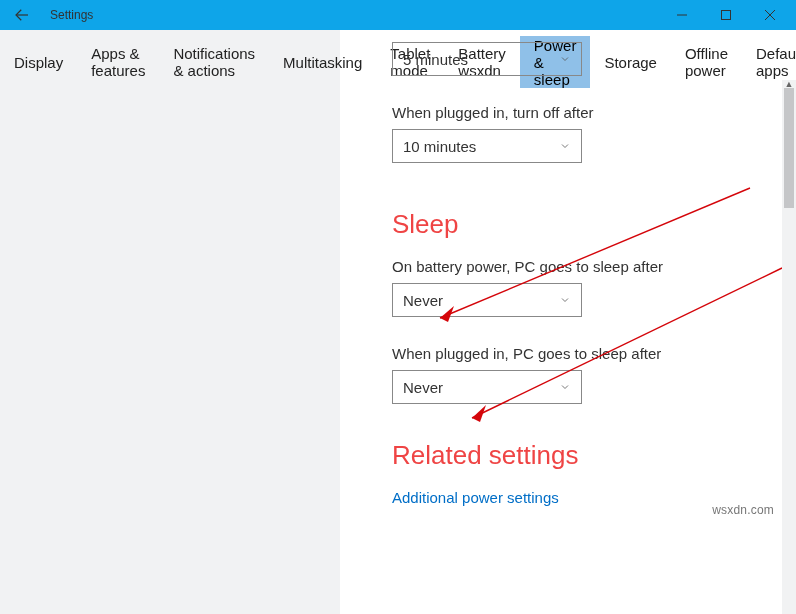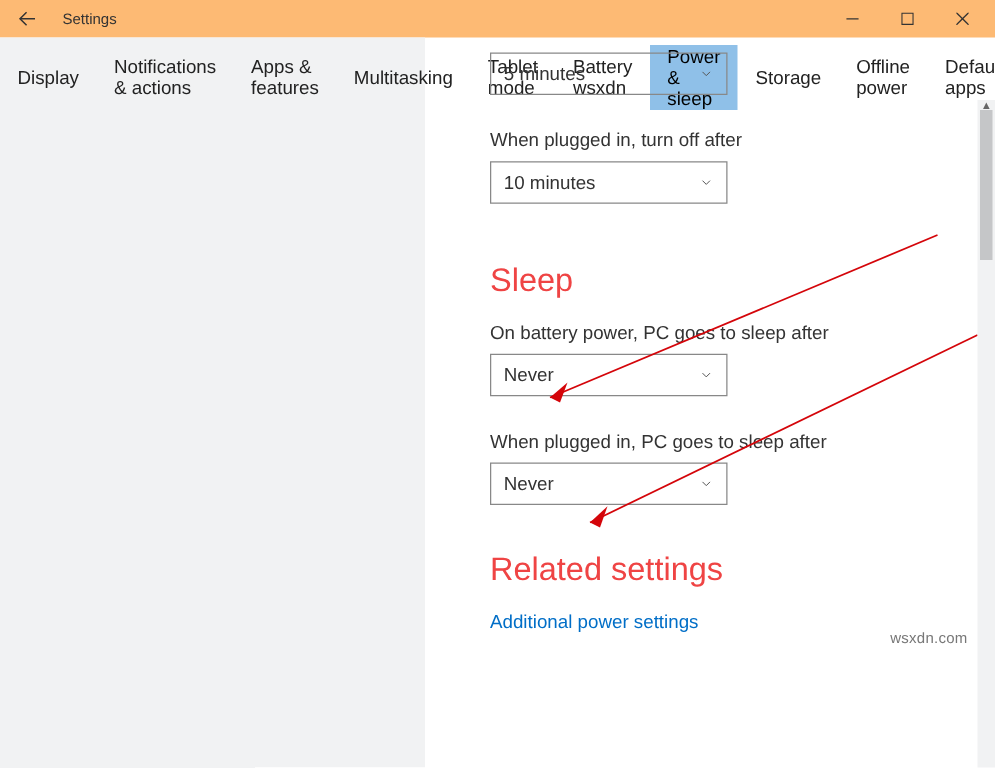--- a/index.html
+++ b/index.html
@@ -16,21 +16,21 @@
   .window {
     width: 796px;
     height: 614px;
     box-sizing: border-box;
     background: #fff;
     display: flex;
     flex-direction: column;
   }
   .titlebar {
     height: 30px;
-    background: #fdba74;
+    background: #0ea5e9;
     display: flex;
     align-items: center;
     justify-content: space-between;
     padding: 0 4px 0 10px;
     box-sizing: border-box;
   }
   .titlebar-left {
     display: flex;
     align-items: center;
     gap: 16px;
@@ -235,24 +235,24 @@
   </div>
 
 
   <div class="body">
 
     <div class="sidebar">
       <div class="side-item">
           <span>Display</span>
         </div>
       <div class="side-item">
+          <span>Apps &amp; features</span>
+        </div>
+      <div class="side-item">
           <span>Notifications &amp; actions</span>
-        </div>
-      <div class="side-item">
-          <span>Apps &amp; features</span>
         </div>
       <div class="side-item">
           <span>Multitasking</span>
         </div>
       <div class="side-item">
           <span>Tablet mode</span>
         </div>
       <div class="side-item">
           <span>Battery wsxdn</span>
         </div>

